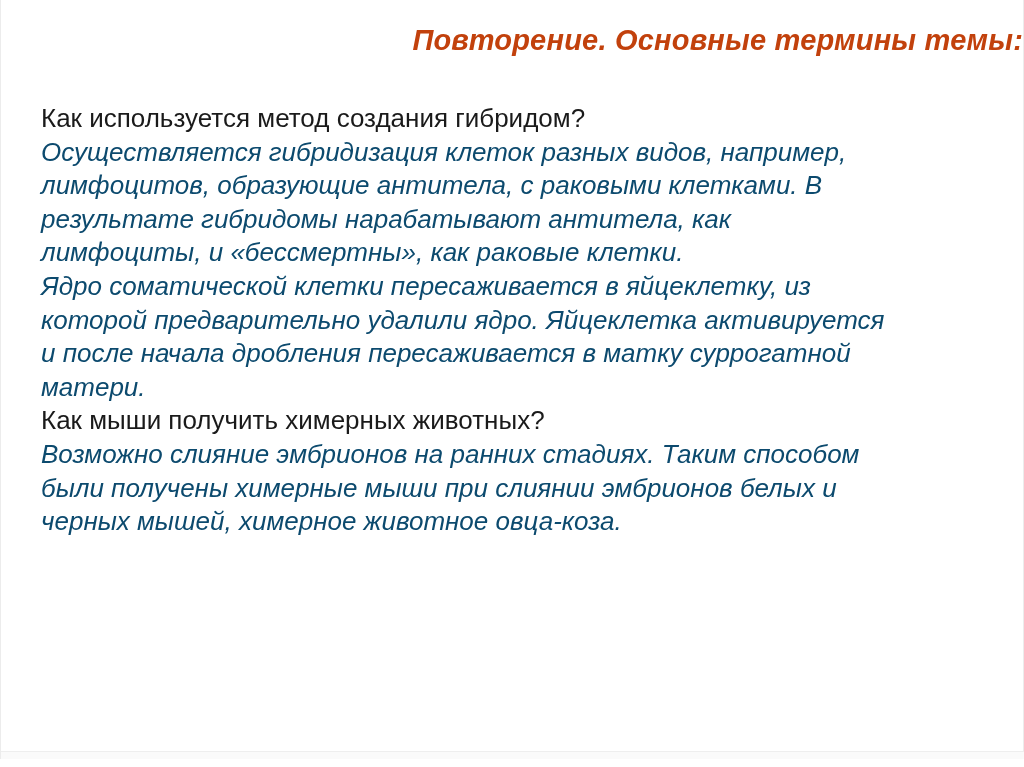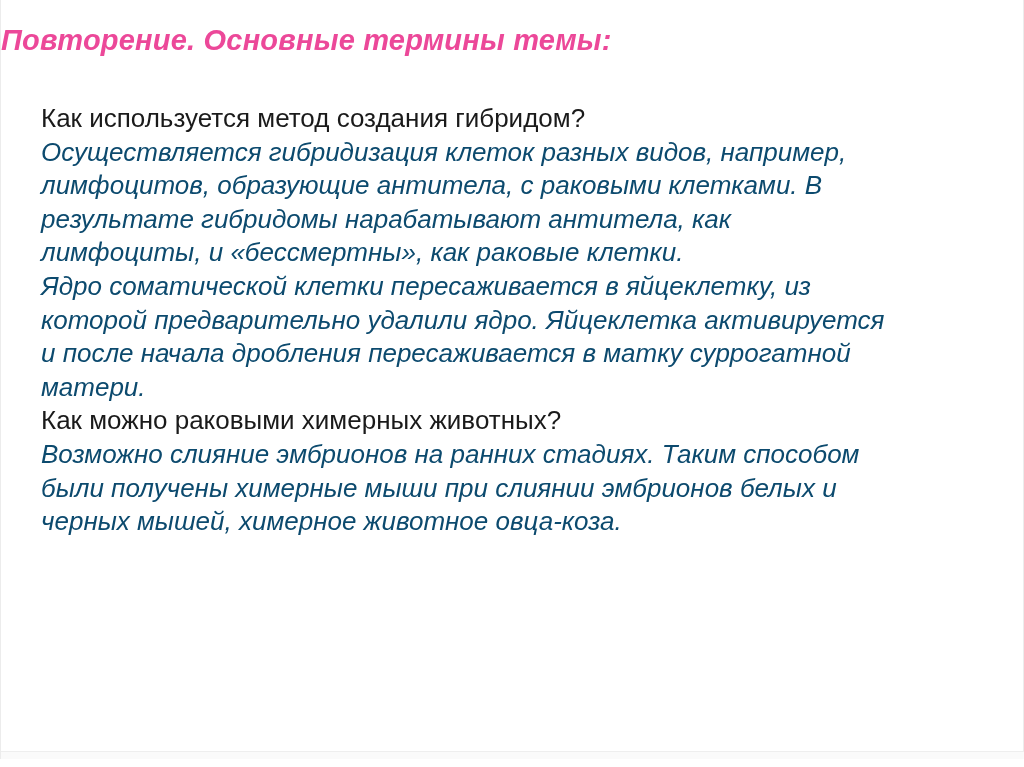--- a/index.html
+++ b/index.html
@@ -20,26 +20,27 @@
     border-left: 1px solid #ececec;
     border-right: 1px solid #ececec;
   }
 
   .slide-title {
     position: absolute;
     top: 24px;
     left: 0;
     right: 0;
     margin: 0;
-    text-align: left;
+    text-align: right;
     font-size: 29px;
     font-weight: bold;
     font-style: italic;
-    color: #ec4899;
+    color: #c2410c;
     letter-spacing: 0.2px;
+    padding-left: 21px;
   }
 
   .slide-content {
     position: absolute;
     top: 102px;
     left: 40px;
     right: 38px;
     font-size: 26px;
     line-height: 33.6px;
   }
@@ -81,21 +82,21 @@
   <div class="slide-content">
     <p class="question">Как используется метод создания гибридом?</p>
     <p class="answer">Осуществляется гибридизация клеток разных видов, например,
 лимфоцитов, образующие антитела, с раковыми клетками. В
 результате гибридомы нарабатывают антитела, как
 лимфоциты, и «бессмертны», как раковые клетки.</p>
     <p class="answer">Ядро соматической клетки пересаживается в яйцеклетку, из
 которой предварительно удалили ядро. Яйцеклетка активируется
 и после начала дробления пересаживается в матку суррогатной
 матери.</p>
-    <p class="question">Как можно раковыми химерных животных?</p>
+    <p class="question">Как мыши получить химерных животных?</p>
     <p class="answer">Возможно слияние эмбрионов на ранних стадиях. Таким способом
 были получены химерные мыши при слиянии эмбрионов белых и
 черных мышей, химерное животное овца-коза.</p>
   </div>
 
   <div class="page-bottom-strip"></div>
 
 </div>
 
 </body></html>

